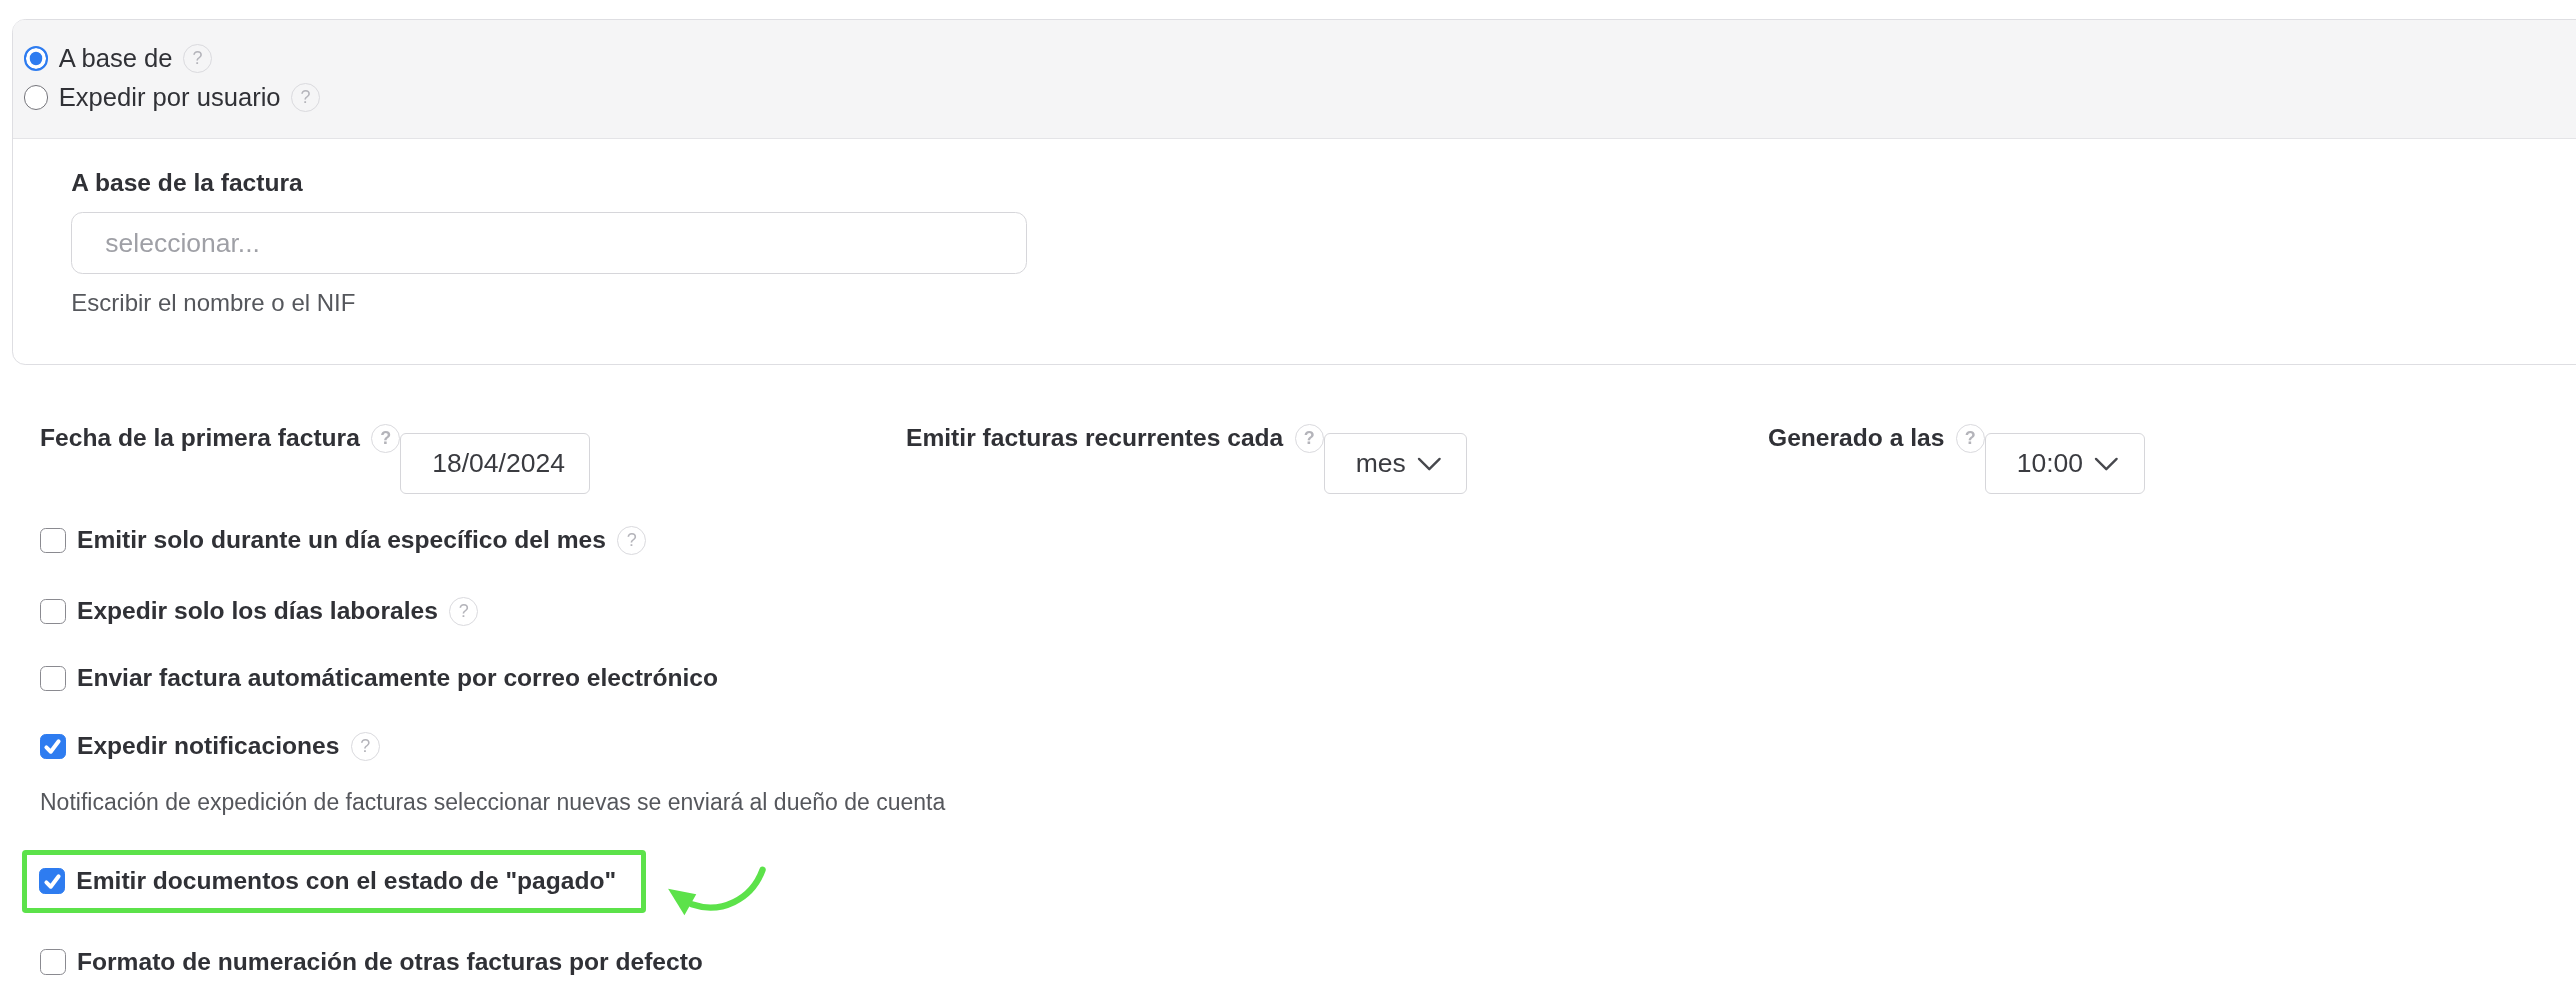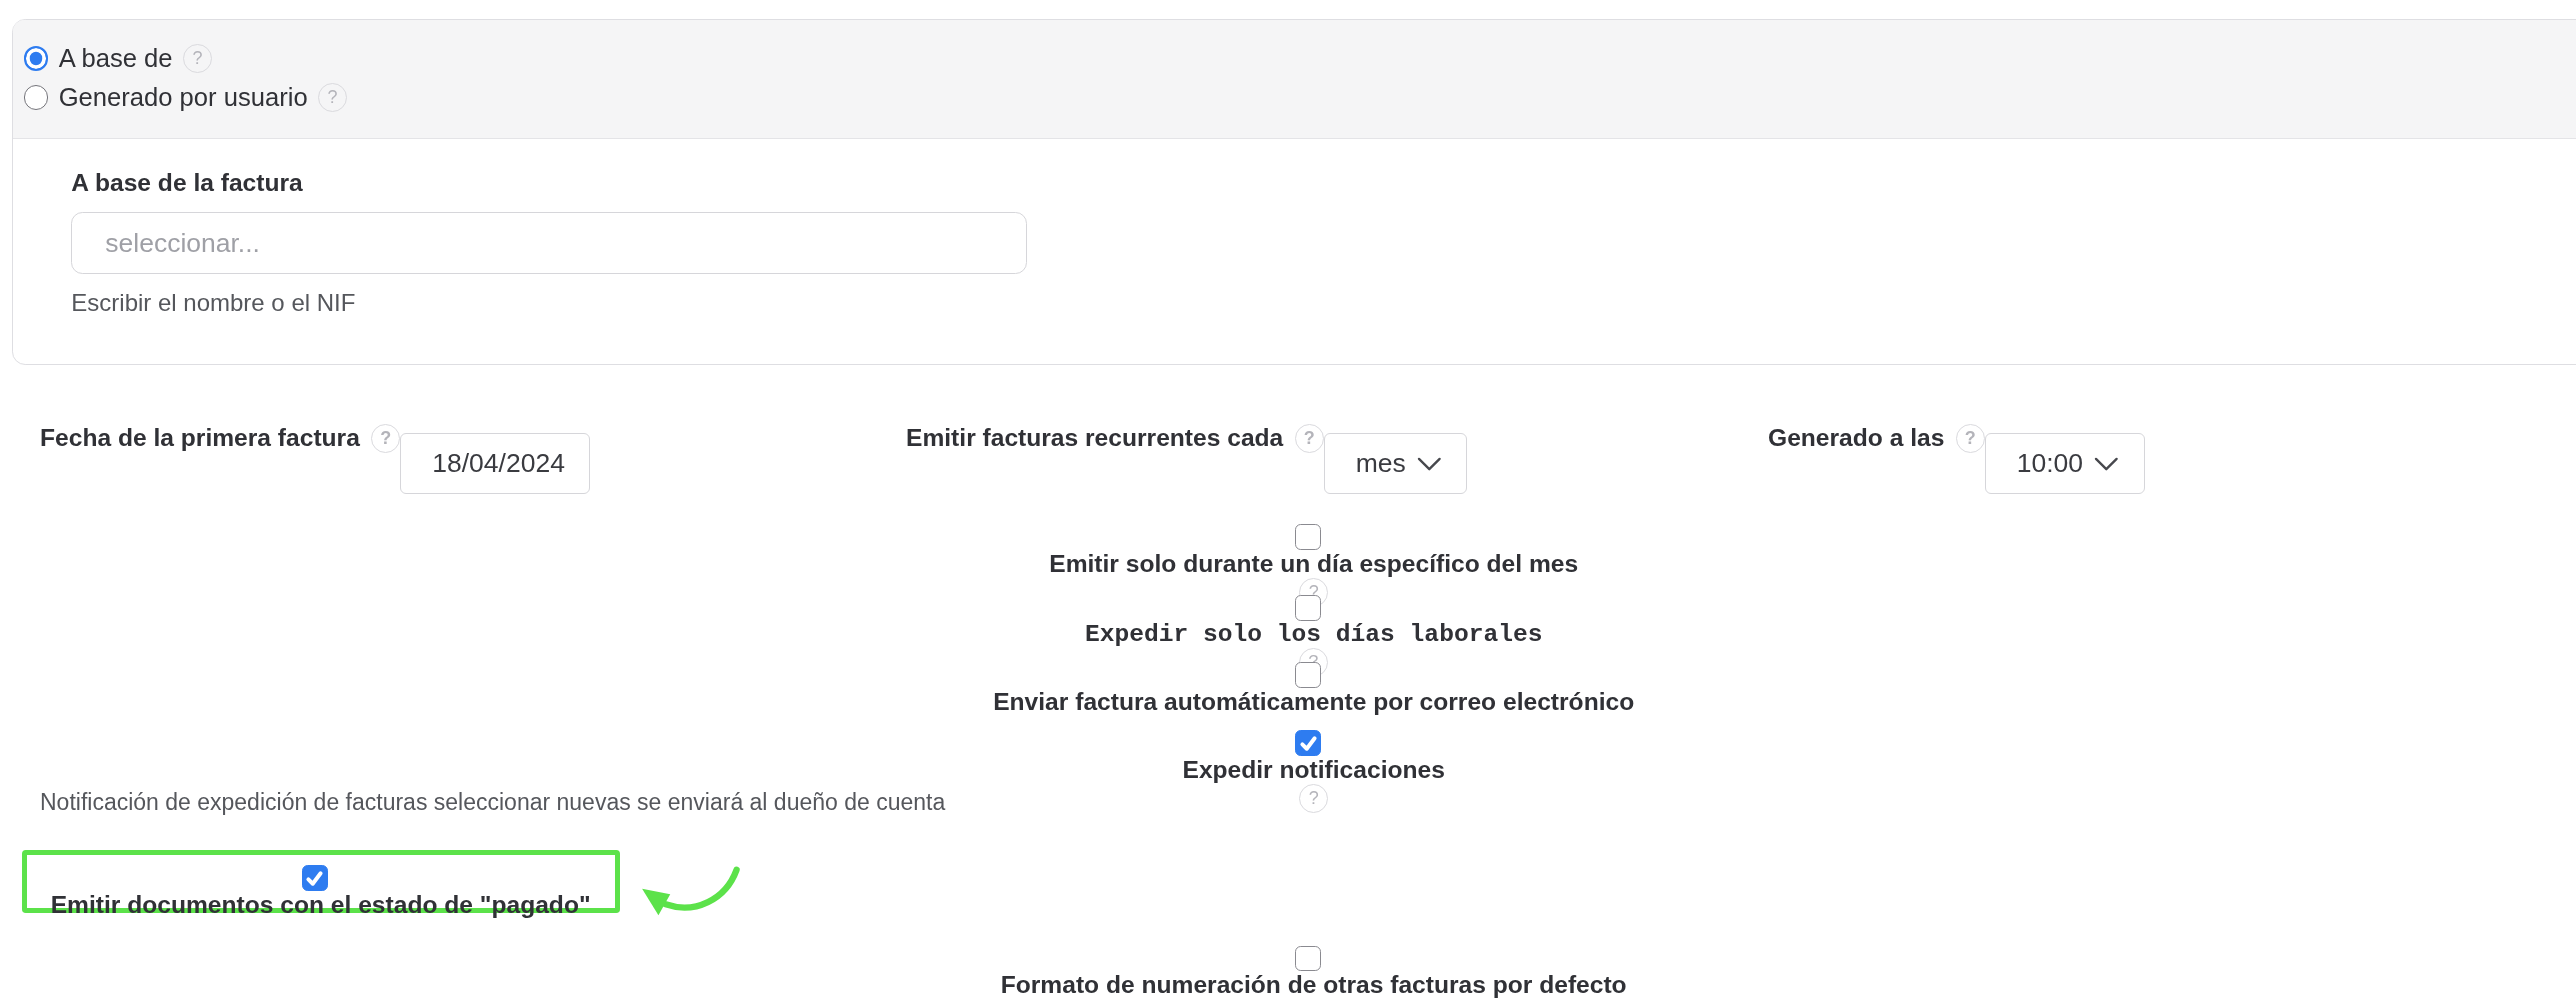--- a/index.html
+++ b/index.html
@@ -53,52 +53,52 @@
   .field-label{height:32px;display:flex;align-items:center;font-size:24.6px;font-weight:bold;color:var(--text);}
   .field-label .help{margin-left:11.4px;}
   .control{
     margin-top:11.4px;height:61px;border:1.9px solid var(--border);border-radius:6px;
     font-size:26.5px;color:#3a3b40;display:flex;align-items:center;
     justify-content:space-between;padding:0 24.6px 0 31px;background:#fff;
   }
   .chev{flex:0 0 auto;margin-left:11.4px;}
   
   .cb-section{margin-left:40px;}
-  .cb-row{display:flex;align-items:center;height:32px;flex-direction:column;}
+  .cb-row{display:flex;align-items:center;height:32px;}
   .checkbox{
     width:25.6px;height:25.6px;border:1.9px solid #8a8a90;border-radius:5.7px;
     background:#fff;flex:0 0 auto;display:flex;align-items:center;justify-content:center;
   }
   .checkbox svg{display:none;}
   .checkbox.checked{background:var(--blue);border-color:var(--blue);}
   .checkbox.checked svg{display:block;}
   .cb-label{font-size:24.6px;font-weight:bold;color:var(--text);margin-left:11.4px;cursor:default;}
   .cb-row .help{margin-left:11.4px;}
   .note{margin-top:26.5px;font-size:23px;color:var(--muted);}
   .hl-row{display:flex;align-items:flex-start;margin-top:34px;margin-left:-18px;}
   .hl-box{
     border:5.7px solid var(--green);border-radius:3.8px;
     padding:10.4px 24.6px 10.4px 12.3px;display:inline-flex;align-items:center;background:#fff;
   }
   .arrow-wrap{margin:15px 0 0 13.2px;}
-  .mt1{margin-top:30px;} .mt2{margin-top:39px;font-family:Liberation Mono, monospace;} .mt3{margin-top:35px;} .mt4{margin-top:36px;} .mt6{margin-top:23px;}
+  .mt1{margin-top:30px;} .mt2{margin-top:39px;} .mt3{margin-top:35px;} .mt4{margin-top:36px;} .mt6{margin-top:23px;}
 </style>
 </head>
 <body>
 
 <div class="card">
   <div class="card-header">
     <div class="radio-row">
       <span class="radio checked"></span>
       <span class="radio-label">A base de</span>
       <span class="help">?</span>
     </div>
     <div class="radio-row">
       <span class="radio"></span>
-      <span class="radio-label">Generado por usuario</span>
+      <span class="radio-label">Expedir por usuario</span>
       <span class="help">?</span>
     </div>
   </div>
   <div class="card-body">
     <div class="section-label">A base de la factura</div>
     <div class="big-input">
       <span>seleccionar...</span>
     </div>
     <div class="input-helper">Escribir el nombre o el NIF</div>
   </div>

